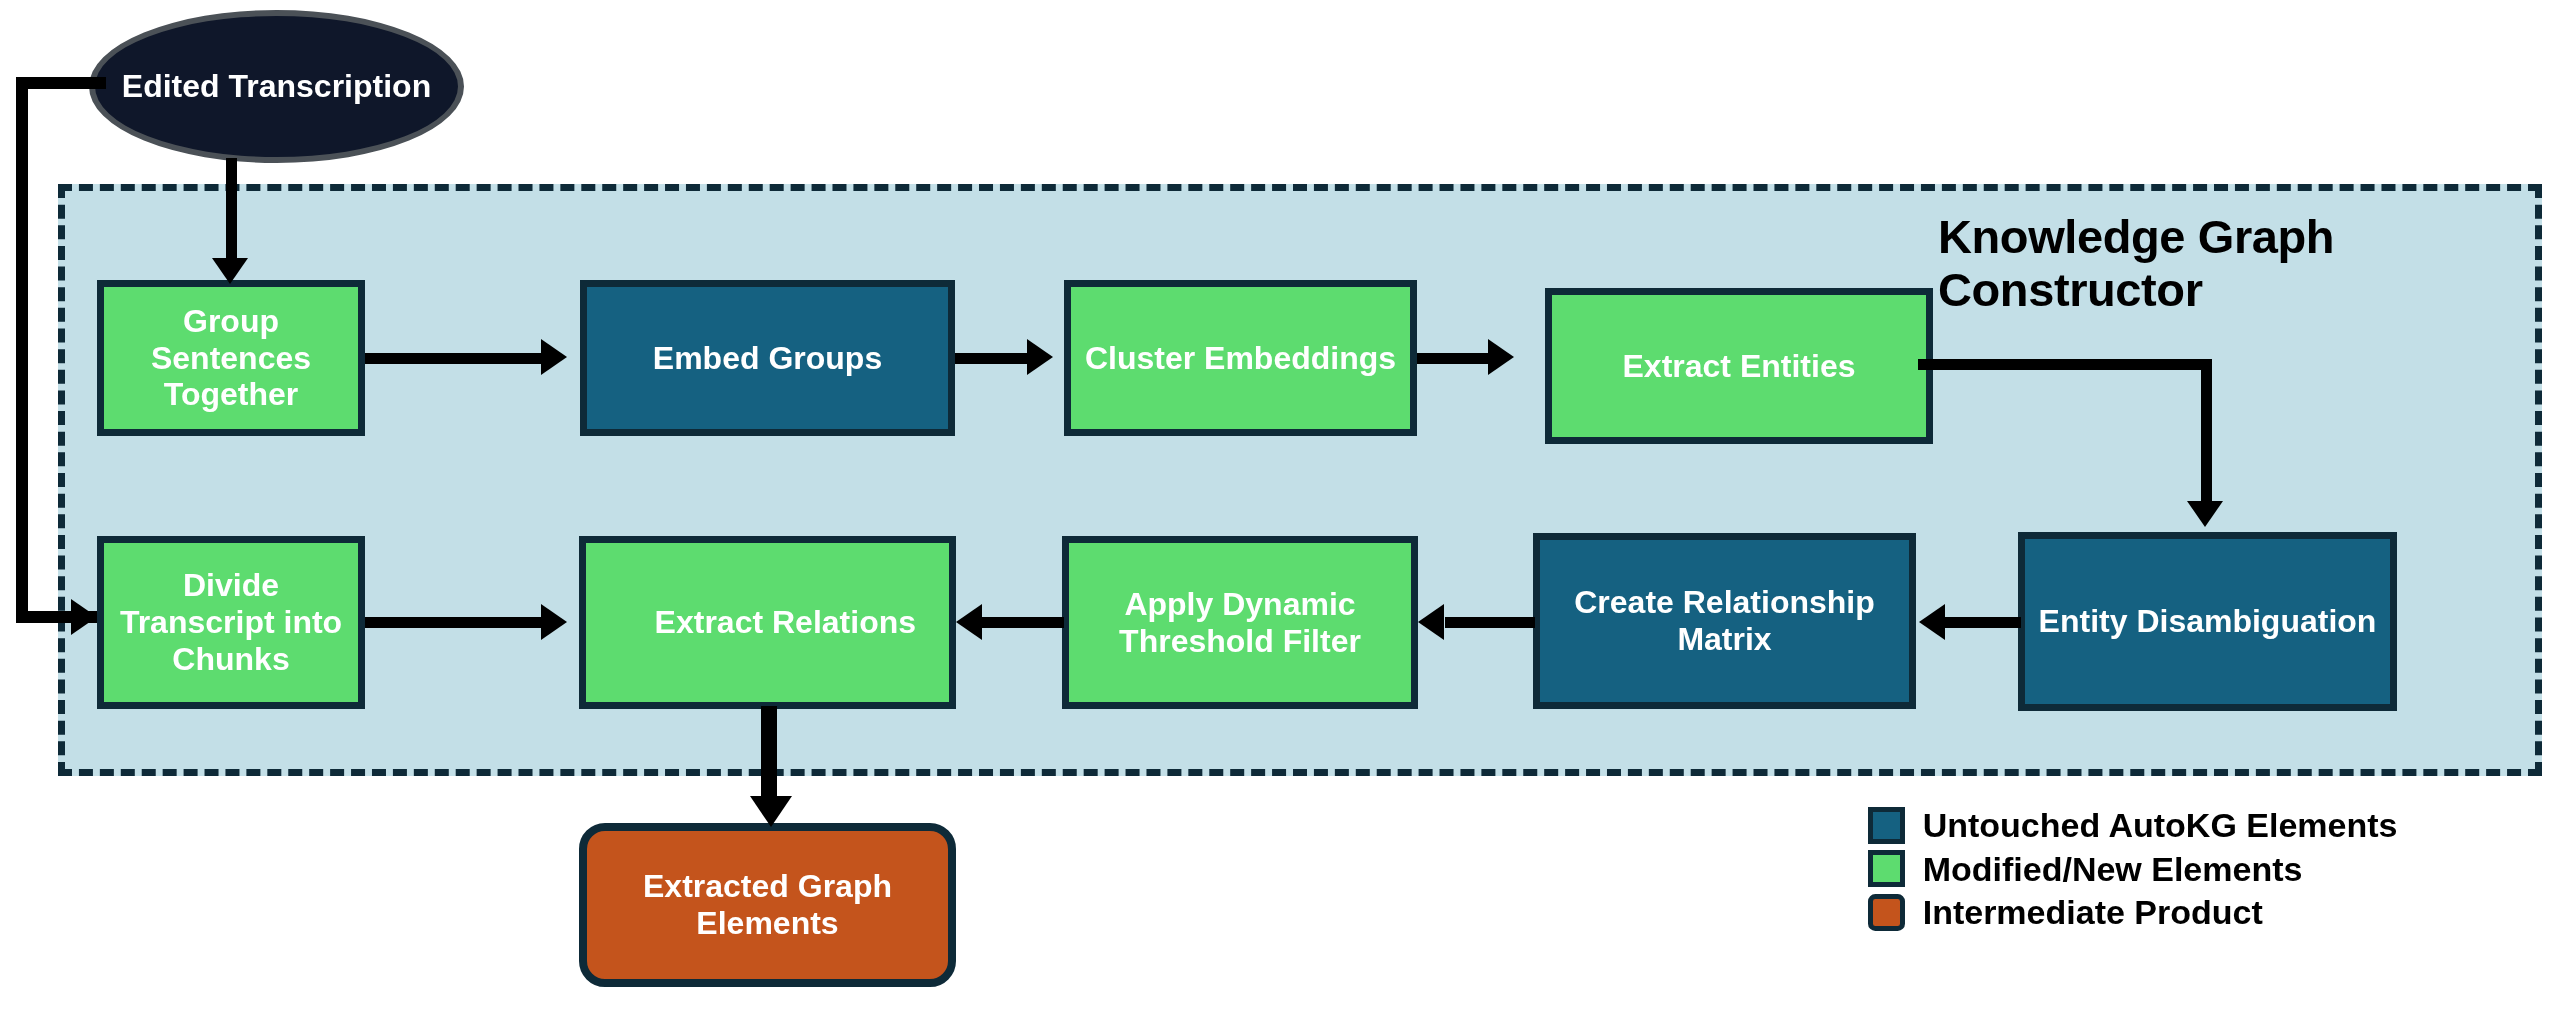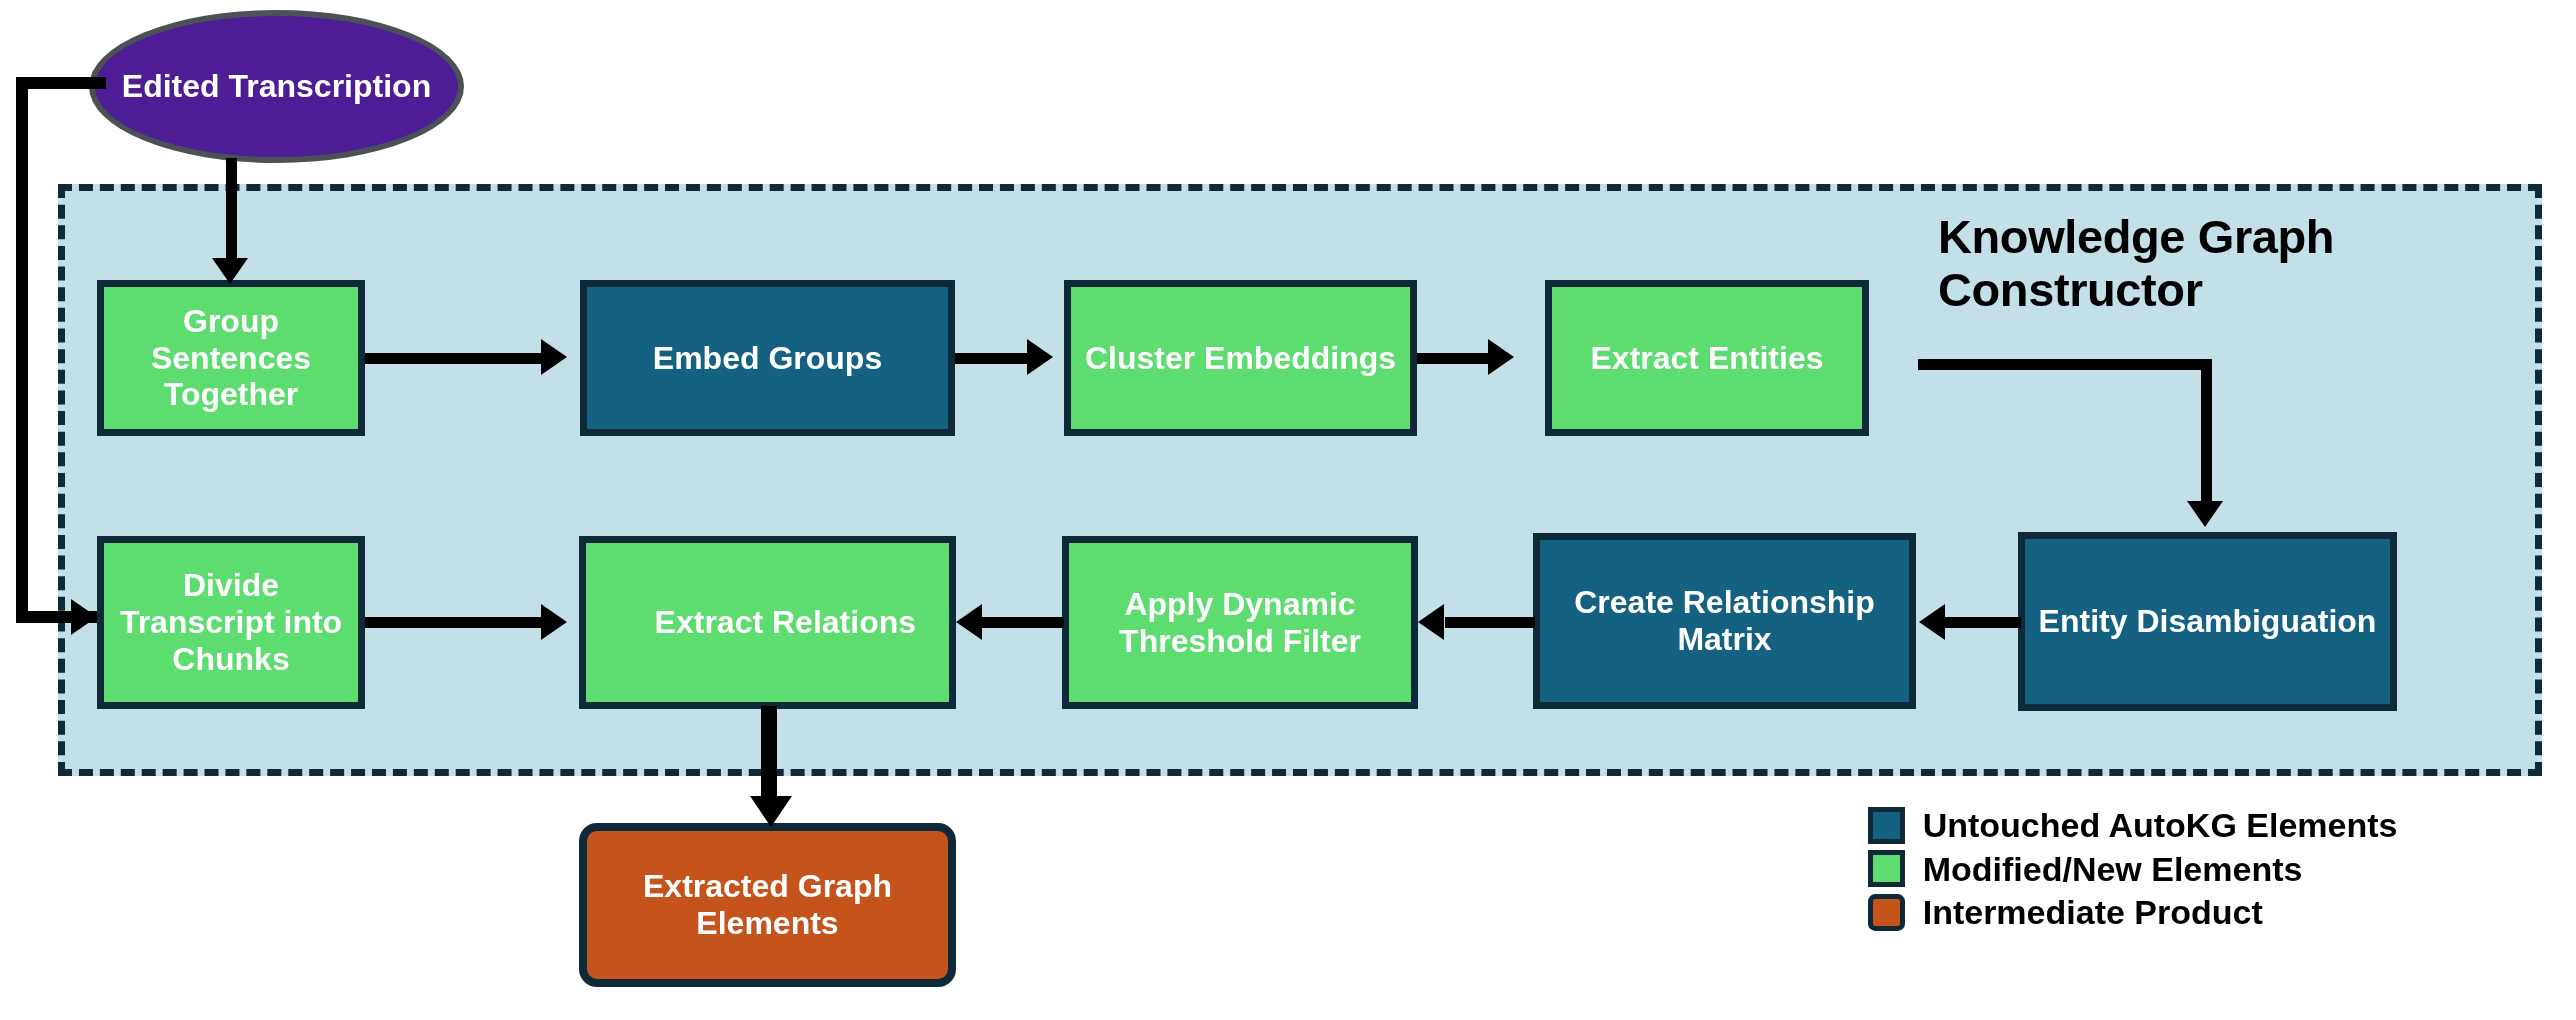--- a/index.html
+++ b/index.html
@@ -57,29 +57,29 @@
     font-weight: bold;
     font-size: 32px;
     line-height: 1.15;
     z-index: 5;
     padding: 3.2px 6.4px;
   }
   .node.green { background: #5ddc6f; }
   .node.blue  { background: #156181; text-align: center; }
   .node.orange {
     background: #c4541c;
-    border-radius: 18px;
+    border-radius: 26px;
     border-width: 8.9px;
   }
 
   
   .ellipse {
     position: absolute;
     box-sizing: border-box;
-    background: #4c1d95;
+    background: #0f172a;
     border: 6.4px solid #4b5157;
     border-radius: 50%;
     display: flex;
     align-items: center;
     justify-content: center;
     text-align: left;
     color: #ffffff;
     font-weight: bold;
     font-size: 32px;
     line-height: 1.2;
@@ -167,21 +167,21 @@
   </div>
 
   <div class="node blue" style="left:580px; top:280px; width:375px; height:156px;">
     <span>Embed Groups</span>
   </div>
 
   <div class="node green" style="left:1064px; top:280px; width:353px; height:156px;">
     <span>Cluster Embeddings</span>
   </div>
 
-  <div class="node green" style="left:1545px; top:280px; width:324px; height:156px;">
+  <div class="node green" style="left:1545px; top:288px; width:388px; height:156px;">
     <span>Extract Entities</span>
   </div>
 
   <div class="node green" style="left:97px; top:536px; width:268px; height:173px;">
     <span>Divide Transcript into Chunks</span>
   </div>
 
   <div class="node green" style="left:579px; top:536px; width:377px; height:173px;padding-left:42px;">
     <span>Extract Relations</span>
   </div>

